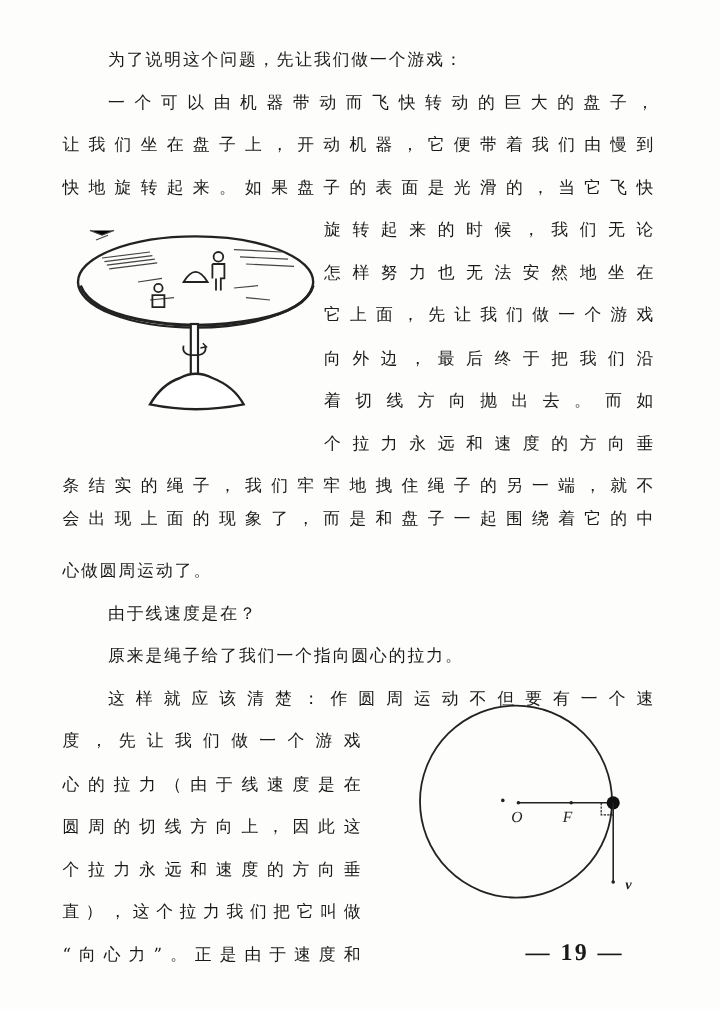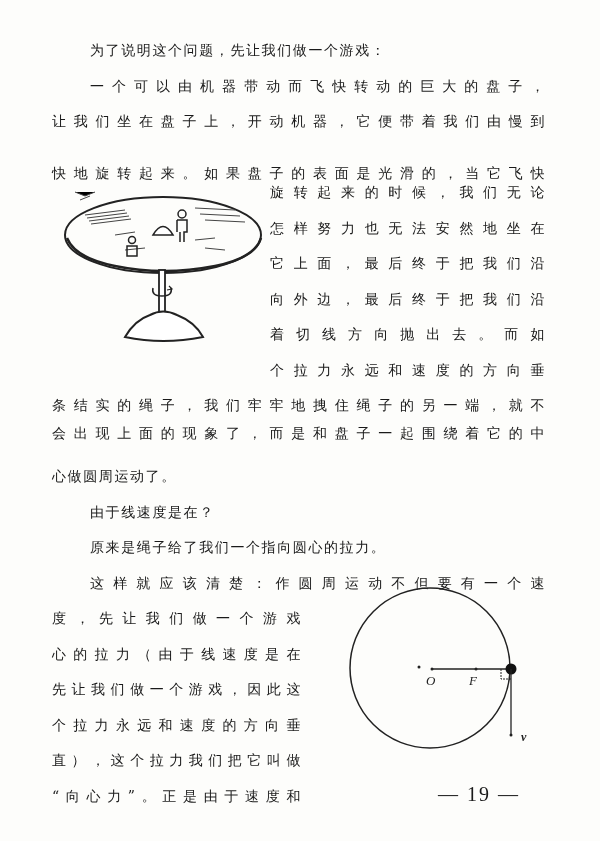--- a/index.html
+++ b/index.html
@@ -3,46 +3,46 @@
 <meta charset="utf-8">
 <style>
   html, body { margin:0; padding:0; background:#fdfdfb; }
   body { width:600px; height:841px; position:relative; overflow:hidden;
          font-family:"DejaVu Serif", "Liberation Serif", serif; color:#1a1a1a; }
   .line { position:absolute; font-size:14px; line-height:30px; white-space:nowrap; letter-spacing:1.6px; }
   .full { left:52px; width:494px; text-align:justify; text-align-last:justify; }
   .ind  { left:90px; }
   .right { left:270px; width:276px; text-align:justify; text-align-last:justify; }
   .leftcol { left:52px; width:250px; text-align:justify; text-align-last:justify; }
-  .pagenum { position:absolute; left:438px; top:783px; font-size:20px; font-family:"Liberation Serif", serif; font-weight:normal; letter-spacing:2px; }
+  .pagenum { position:absolute; left:438px; top:783px; font-size:20px; font-family:"Liberation Serif", serif; font-weight:bold; letter-spacing:2px; }
   svg text { font-family:"Liberation Serif", serif; font-style:italic; }
 </style>
 </head>
 <body>
 
 <div>
   <div class="line ind" style="top:35px">为了说明这个问题，先让我们做一个游戏：</div>
   <div class="line ind" style="top:71px;width:456px;text-align:justify;text-align-last:justify">一个可以由机器带动而飞快转动的巨大的盘子，</div>
   <div class="line full" style="top:106px">让我们坐在盘子上，开动机器，它便带着我们由慢到</div>
-  <div class="line full" style="top:158px">快地旋转起来。如果盘子的表面是光滑的，当它飞快</div>
+  <div class="line full" style="top:142px">快地旋转起来。如果盘子的表面是光滑的，当它飞快</div>
   <div class="line right" style="top:177px">旋转起来的时候，我们无论</div>
   <div class="line right" style="top:213px">怎样努力也无法安然地坐在</div>
-  <div class="line right" style="top:248px">它上面，最后终于把我们沿</div>
+  <div class="line right" style="top:248px">它上面，先让我们做一个游戏</div>
   <div class="line right" style="top:284px">向外边，最后终于把我们沿</div>
   <div class="line right" style="top:319px">着切线方向抛出去。而如</div>
   <div class="line right" style="top:355px">个拉力永远和速度的方向垂</div>
   <div class="line full" style="top:390px">条结实的绳子，我们牢牢地拽住绳子的另一端，就不</div>
   <div class="line full" style="top:418px">会出现上面的现象了，而是和盘子一起围绕着它的中</div>
   <div class="line" style="top:461px;left:52px">心做圆周运动了。</div>
   <div class="line ind" style="top:497px">由于线速度是在？</div>
   <div class="line ind" style="top:532px">原来是绳子给了我们一个指向圆心的拉力。</div>
   <div class="line ind" style="top:568px;width:456px;text-align:justify;text-align-last:justify">这样就应该清楚：作圆周运动不但要有一个速</div>
   <div class="line leftcol" style="top:603px">度，先让我们做一个游戏</div>
   <div class="line leftcol" style="top:639px">心的拉力（由于线速度是在</div>
-  <div class="line leftcol" style="top:674px">先让我们做一个游戏，因此这</div>
+  <div class="line leftcol" style="top:674px">圆周的切线方向上，因此这</div>
   <div class="line leftcol" style="top:710px">个拉力永远和速度的方向垂</div>
   <div class="line leftcol" style="top:745px">直），这个拉力我们把它叫做</div>
   <div class="line leftcol" style="top:781px">“向心力”。正是由于速度和</div>
 
   <svg style="position:absolute;left:55px;top:180px" width="215" height="165" viewBox="0 0 215 165">
     <ellipse cx="108" cy="55" rx="98" ry="38" fill="none" stroke="#222" stroke-width="2"></ellipse>
     <path d="M12 58 Q 20 78 60 86 Q 108 96 160 86 Q 200 78 206 58" fill="none" stroke="#222" stroke-width="2.5"></path>
     <g stroke="#444" stroke-width="1">
       <path d="M30 35 L70 30 M32 38 L72 33 M34 41 L74 36 M36 44 L76 39"></path>
       <path d="M140 28 L180 30 M145 34 L185 36 M150 40 L190 42"></path>

